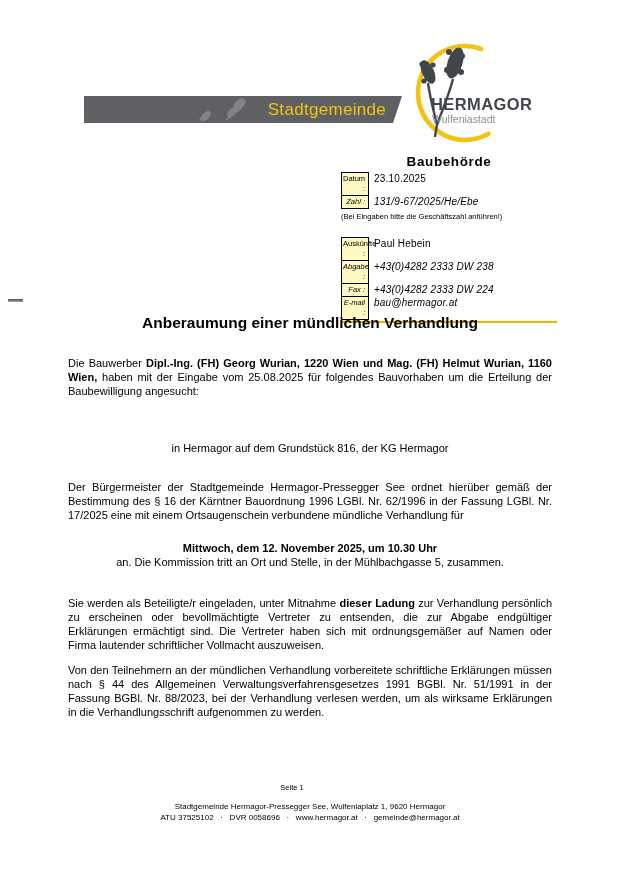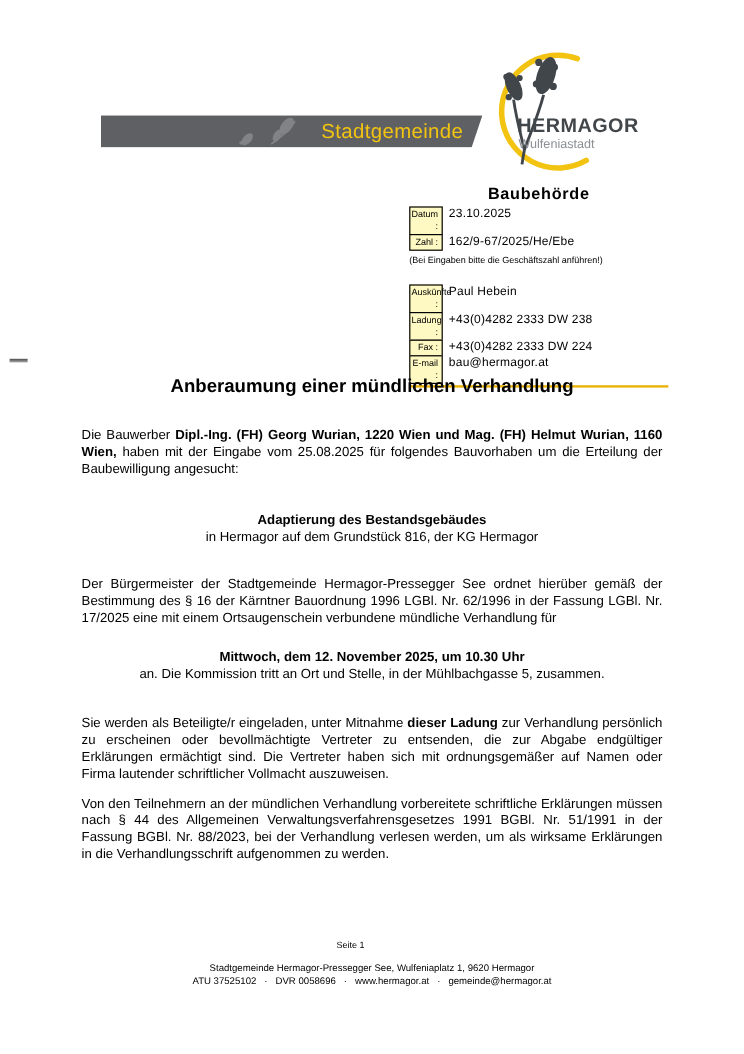--- a/index.html
+++ b/index.html
@@ -24,21 +24,21 @@
   .banner-leaves{position:absolute;left:100px;top:0;}
 
   
   .logo{position:absolute;left:383px;top:40px;width:172px;height:108px;}
 
   
   .office{position:absolute;left:341px;top:154px;width:216px;}
   .office-title{font-weight:bold;font-size:13.5px;text-align:center;letter-spacing:0.6px;margin-bottom:3px;}
   .info-table{width:216px;}
   .info-row{display:flex;align-items:stretch;}
-  .info-row + .info-row{margin-top:-1px;}
+  .info-row + .info-row{margin-top:-1px;font-style:italic;}
   .info-label{
     box-sizing:border-box;width:28px;border:1px solid #000;background:#fef9c3;
     font-size:7.5px;line-height:10px;text-align:right;padding:1px 3px 1px 1px;flex:none;
   }
   .info-value{font-size:10px;line-height:13px;padding-left:5px;white-space:nowrap;letter-spacing:0.2px;}
   .info-note{font-size:7.5px;line-height:9px;margin-top:3px;}
   .contact{margin-top:16px;border-bottom:2px solid #eab308;padding-bottom:1px;}
 
   
   .fold-mark{position:absolute;left:8px;top:299px;width:15px;height:3px;
@@ -106,53 +106,53 @@
   <div class="office">
     <div class="office-title">Baubehörde</div>
 
     <div class="info-table">
       <div class="info-row">
         <span class="info-label">Datum :</span>
         <span class="info-value">23.10.2025</span>
       </div>
       <div class="info-row">
         <span class="info-label">Zahl :</span>
-        <span class="info-value">162/9-67/2025/He/Ebe</span>
+        <span class="info-value">131/9-67/2025/He/Ebe</span>
       </div>
     </div>
     <div class="info-note">(Bei Eingaben bitte die Geschäftszahl anführen!)</div>
 
     <div class="info-table contact">
       <div class="info-row">
         <span class="info-label">Auskünfte :</span>
         <span class="info-value">Paul Hebein</span>
       </div>
       <div class="info-row">
-        <span class="info-label">Ladung :</span>
+        <span class="info-label">Abgabe :</span>
         <span class="info-value">+43(0)4282 2333 DW 238</span>
       </div>
       <div class="info-row">
         <span class="info-label">Fax :</span>
         <span class="info-value">+43(0)4282 2333 DW 224</span>
       </div>
       <div class="info-row">
         <span class="info-label">E-mail :</span>
         <span class="info-value">bau@hermagor.at</span>
       </div>
     </div>
   </div>
 
   <div class="fold-mark"></div>
 
   <div class="doc-title">Anberaumung einer mündlichen Verhandlung</div>
 
   <p class="para p1"><span>Die Bauwerber </span><b>Dipl.-Ing. (FH) Georg Wurian, 1220 Wien und Mag. (FH) Helmut Wurian, 1160 Wien,</b><span> haben mit der Eingabe vom 25.08.2025 für folgendes Bauvorhaben um die Erteilung der Baubewilligung angesucht:</span></p>
 
   <div class="center-block subject">
-    <b>Adaptierung des Bestandsgebäudes</b><br>
+    <br>
     <span>in Hermagor auf dem Grundstück 816, der KG Hermagor</span>
   </div>
 
   <p class="para p2">Der Bürgermeister der Stadtgemeinde Hermagor-Pressegger See ordnet hierüber gemäß der Bestimmung des § 16 der Kärntner Bauordnung 1996 LGBl. Nr. 62/1996 in der Fassung LGBl. Nr. 17/2025 eine mit einem Ortsaugenschein verbundene mündliche Verhandlung für</p>
 
   <div class="center-block appointment">
     <b>Mittwoch, dem 12. November 2025, um 10.30 Uhr</b><br>
     <span>an. Die Kommission tritt an Ort und Stelle, in der Mühlbachgasse 5, zusammen.</span>
   </div>
 

